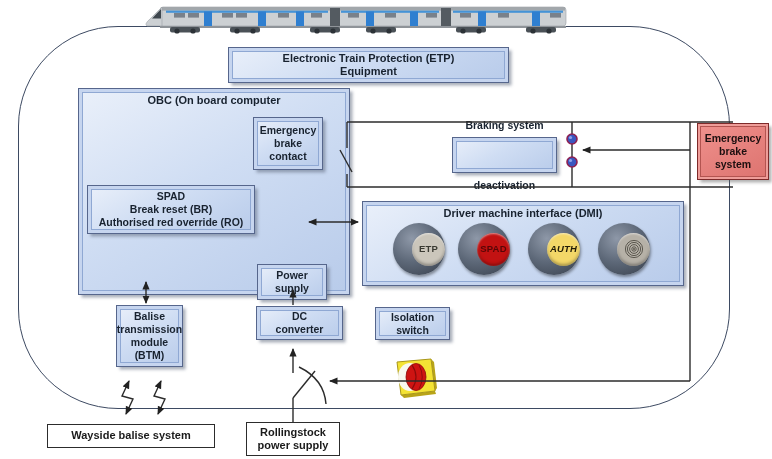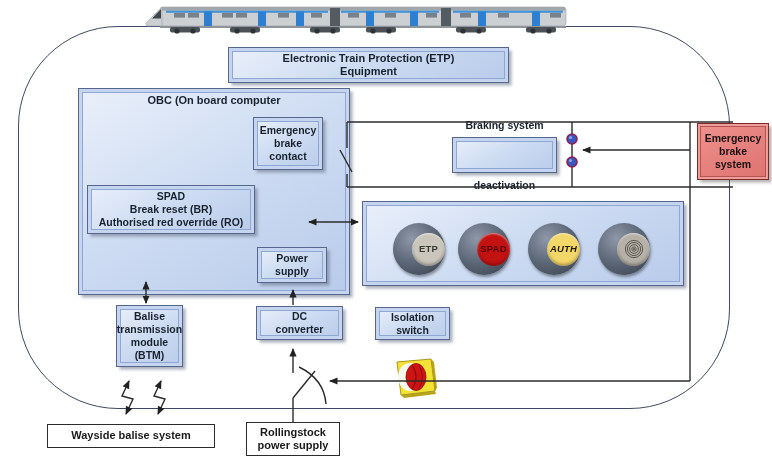--- a/index.html
+++ b/index.html
@@ -138,31 +138,32 @@
     <span>brake</span>
     <span>contact</span>
   </div>
 
   <div class="bluebox abs" style="left:87px;top:185px;width:168px;height:49px;">
     <span>SPAD</span>
     <span>Break reset (BR)</span>
     <span>Authorised red override (RO)</span>
   </div>
 
-  <div class="bluebox abs" style="left:257px;top:247px;width:70px;height:36px;">
+  <div class="bluebox abs" style="left:257px;top:264px;width:70px;height:36px;">
     <span>Power</span>
     <span>supply</span>
   </div>
 
   <div class="bluebox abs" style="left:452px;top:137px;width:105px;height:36px;gap:47px;">
     <span>Braking system</span>
     <span>deactivation</span>
   </div>
 
   <div class="bluebox title-top abs" style="left:362px;top:201px;width:322px;height:85px;font-size:11px;">
+    <span>Driver machine interface (DMI)</span>
     <div class="dmi-btn" style="left:30px;top:21px;">
       <div class="dmi-cap cap-etp">ETP</div>
     </div>
     <div class="dmi-btn" style="left:95px;top:21px;">
       <div class="dmi-cap cap-spad">SPAD</div>
     </div>
     <div class="dmi-btn" style="left:165px;top:21px;">
       <div class="dmi-cap cap-auth">AUTH</div>
     </div>
     <div class="dmi-btn" style="left:235px;top:21px;">

